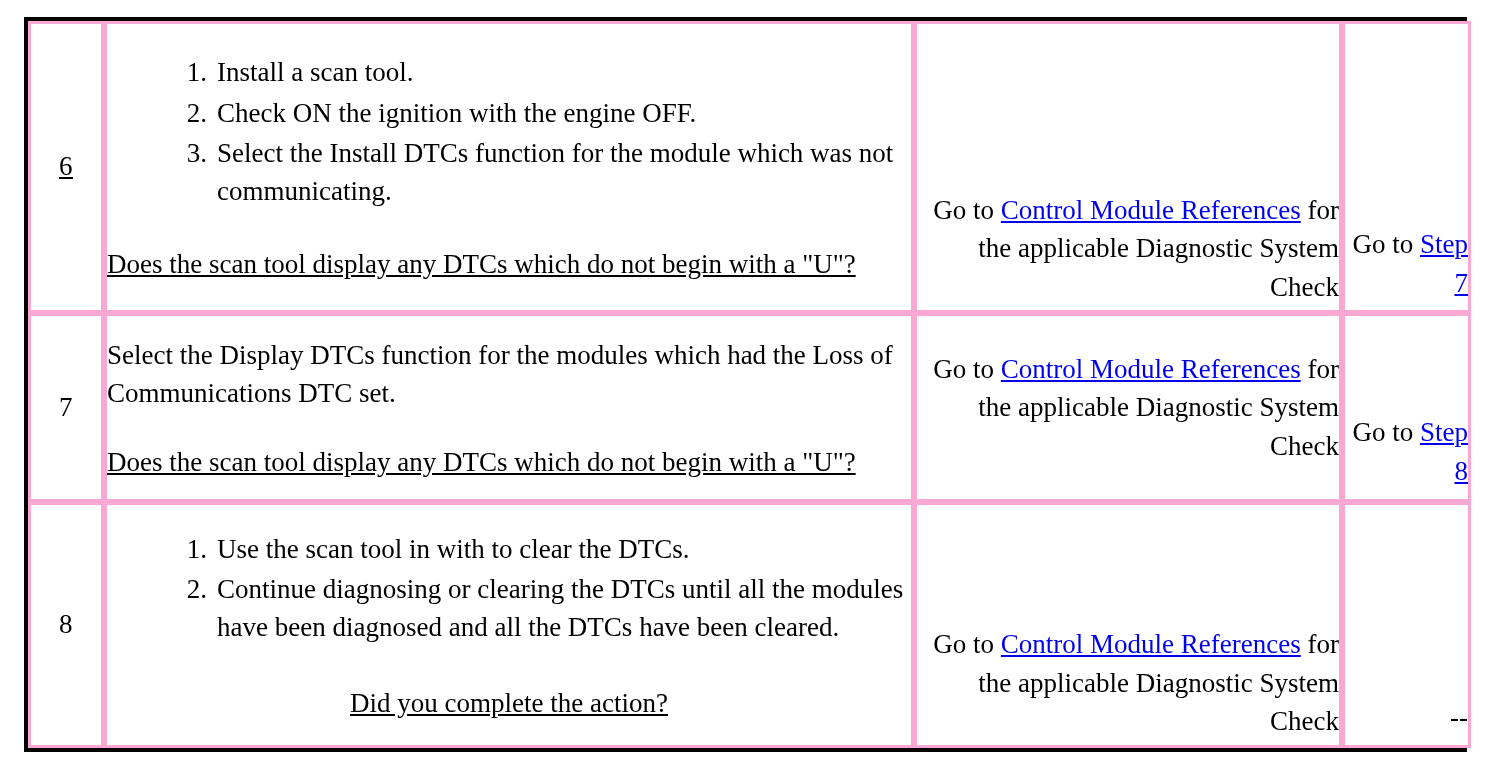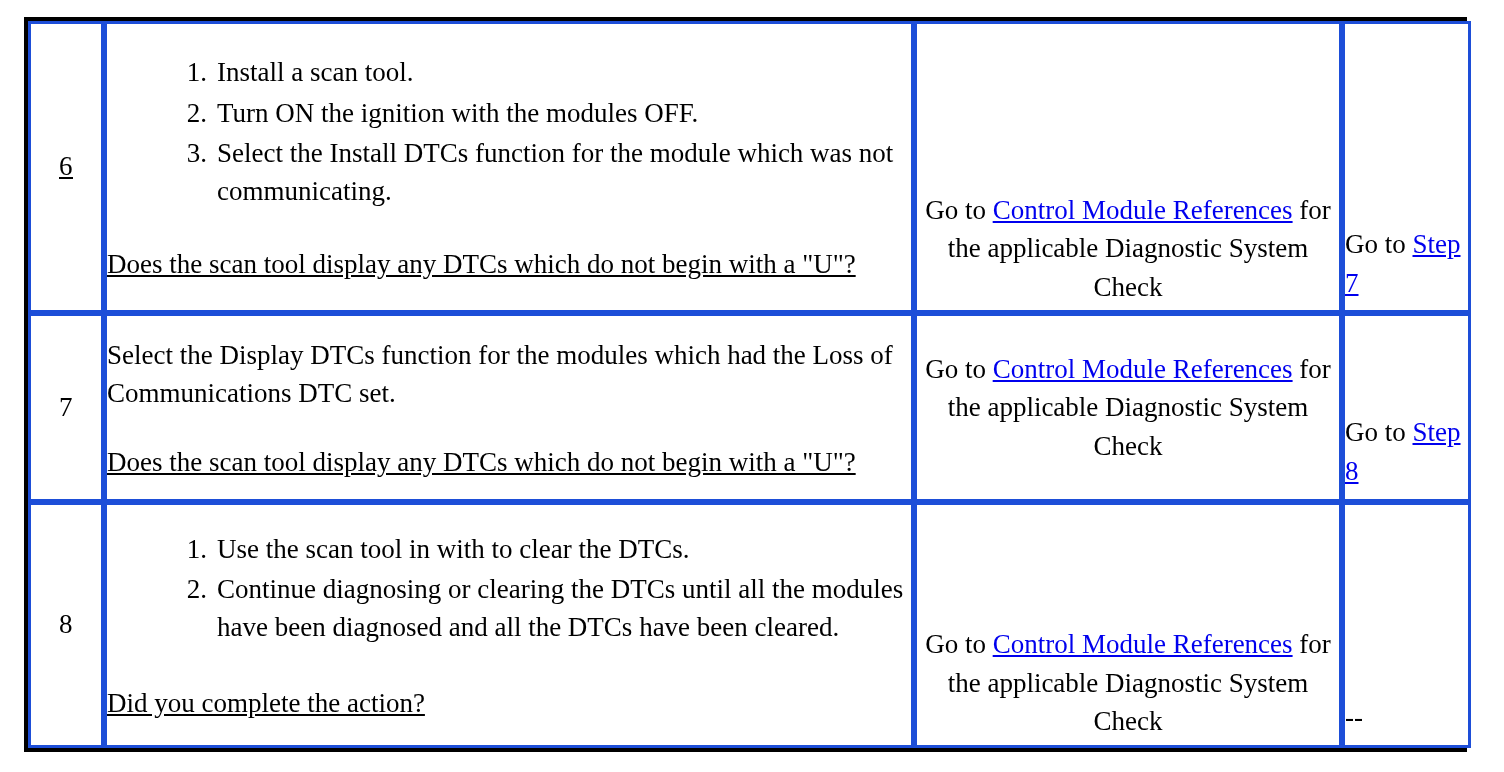--- a/index.html
+++ b/index.html
@@ -37,21 +37,21 @@
   
   table.proc {
     border-collapse: separate;
     border-spacing: 0;
     width: 100%;
     height: 100%;
     table-layout: fixed;
   }
 
   table.proc td {
-    border: 3px solid #1d4ed8;
+    border: 3px solid #f9a8d4;
     box-sizing: border-box;
     padding: 0;
     vertical-align: middle;
     background: #ffffff;
   }
 
   
   col.c-step   { width: 76px; }
   col.c-action { width: 810px; }
   col.c-yes    { width: 428px; }
@@ -100,35 +100,35 @@
 
   .plain-block {
     margin: 2px 8px 0 0;
   }
 
   .question {
     margin-top: 34px;
     text-decoration: underline;
   }
   .question.tight { margin-top: 30px; }
-  .question.loose { margin-top: 37px; }
+  .question.loose { margin-top: 37px; text-align: center; }
 
   
   .result-cell {
-    text-align: center;
+    text-align: right;
     font-size: 27px;
     line-height: 1.43;
     padding: 4px 6px;
   }
   .result-cell.bottom-align {
     vertical-align: bottom;
     padding-bottom: 4px;
   }
   .no-cell {
-    text-align: left;
+    text-align: right;
     font-size: 27px;
     line-height: 1.43;
     padding: 4px 4px;
   }
   .no-cell.bottom-align {
     vertical-align: bottom;
     padding-bottom: 8px;
   }
   .xref {
     text-decoration: underline;
@@ -152,21 +152,21 @@
 
         <tr>
           <td class="step-num">
             <span class="u">6</span>
           </td>
 
           <td class="action-cell">
             <div class="action-inner">
               <ol class="steps">
                 <li>Install a scan tool.</li>
-                <li>Turn ON the ignition with the modules OFF.</li>
+                <li>Check ON the ignition with the engine OFF.</li>
                 <li>Select the Install DTCs function for the module which was not communicating.</li>
               </ol>
               <div class="question">Does the scan tool display any DTCs which do not begin with a "U"?</div>
             </div>
           </td>
 
           <td class="result-cell bottom-align">
             <span>Go to </span><a class="xref" href="#">Control Module References</a><span> for the applicable Diagnostic System Check</span>
           </td>
 

